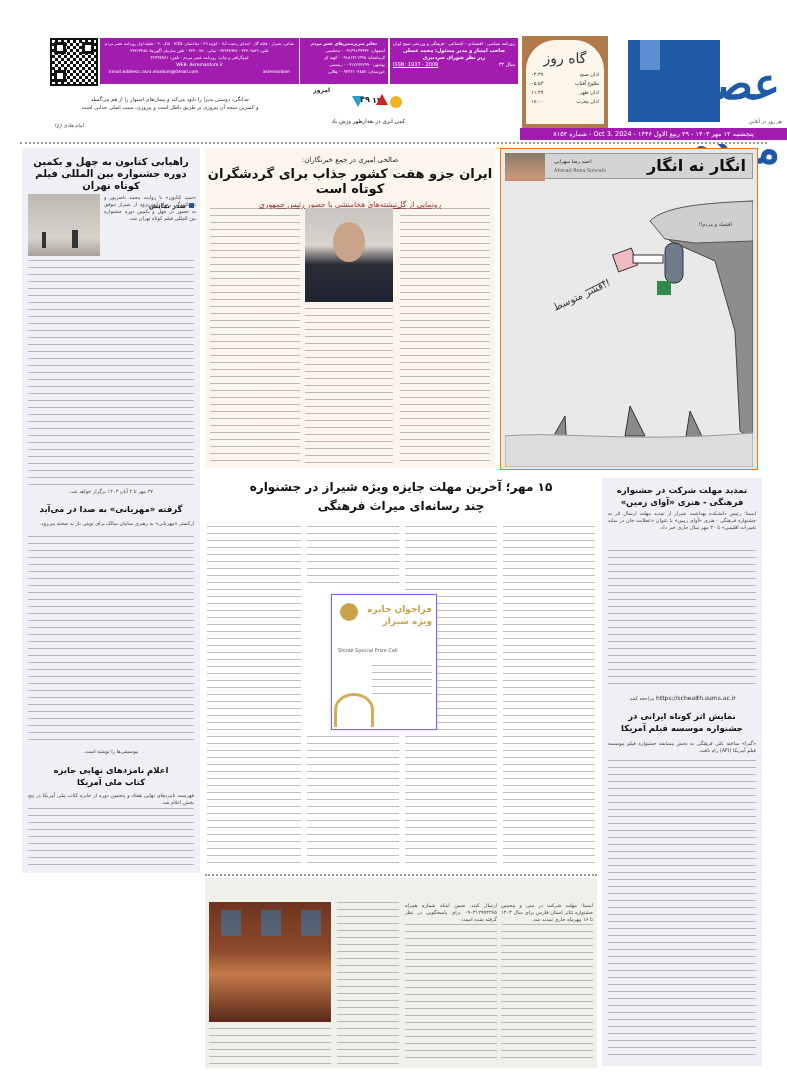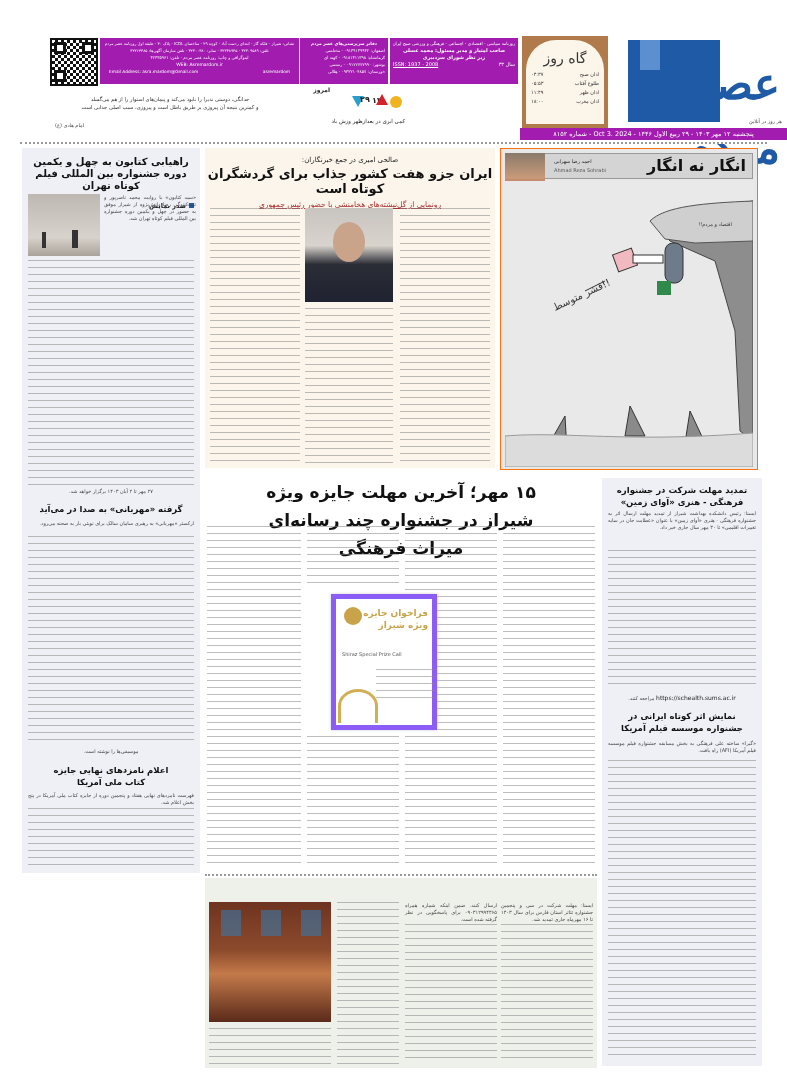--- a/index.html
+++ b/index.html
@@ -175,26 +175,26 @@
   <div class="abs" style="left:6px;top:216px;width:148px;direction:rtl;font-size:5px;color:#444;text-align:center">
     <span style="direction:ltr;font-size:6px;color:#222">https://schealth.sums.ac.ir</span>
     <span>مراجعه کنند.</span>
   </div>
   <div class="abs hl" style="left:8px;top:232px;width:144px;font-size:8.5px;line-height:12px">نمایش اثر کوتاه ایرانی در جشنواره موسسه فیلم آمریکا</div>
   <div class="abs txt-s" style="left:6px;top:262px;width:148px">«گیرا» ساخته علی فرهنگی به بخش مسابقه جشنواره فیلم موسسه فیلم آمریکا (AFI) راه یافت.</div>
   <div class="abs lines" style="left:6px;top:282px;width:148px;height:300px"></div>
 </div>
 
 <div class="abs" style="left:205px;top:474px;width:392px;height:400px">
-  <div class="hl" style="font-size:17px;line-height:28px;padding:4px 40px">۱۵ مهر؛ آخرین مهلت جایزه ویژه شیراز در جشنواره چند رسانه‌ای میراث فرهنگی</div>
+  <div class="hl" style="font-size:12px;line-height:19px;padding:4px 40px">۱۵ مهر؛ آخرین مهلت جایزه ویژه شیراز در جشنواره چند رسانه‌ای میراث فرهنگی</div>
   <div class="abs lines" style="left:298px;top:52px;width:92px;height:340px"></div>
   <div class="abs lines" style="left:200px;top:52px;width:92px;height:340px"></div>
   <div class="abs lines" style="left:102px;top:52px;width:92px;height:60px"></div>
   <div class="abs lines" style="left:2px;top:52px;width:94px;height:340px"></div>
-  <div class="abs" style="left:126px;top:120px;width:106px;height:136px;background:#fff;border:5px solid #8b5cf6;box-shadow:0 0 3px #ccc">
+  <div class="abs" style="left:126px;top:120px;width:106px;height:136px;background:#fff;border:1px solid #8b5cf6;box-shadow:0 0 3px #ccc">
     <div style="position:absolute;left:8px;top:8px;width:18px;height:18px;border-radius:50%;background:#c8a34a"></div>
     <div style="position:absolute;right:4px;top:8px;width:72px;font-size:9px;font-weight:bold;color:#c8a34a;direction:rtl;text-align:right;line-height:12px">فراخوان جایزه ویژه شیراز</div>
     <div style="position:absolute;left:6px;top:52px;font-size:5px;color:#555">Shiraz Special Prize Call</div>
     <div class="lines" style="position:absolute;left:40px;top:70px;width:60px;height:30px"></div>
     <div style="position:absolute;left:2px;bottom:2px;width:40px;height:34px;border-radius:50% 50% 0 0;border:3px solid #d2ae55;border-bottom:none"></div>
   </div>
   <div class="abs lines" style="left:102px;top:262px;width:92px;height:130px"></div>
 </div>
 
 <div class="abs dotsep" style="left:205px;top:874px;width:392px"></div>

